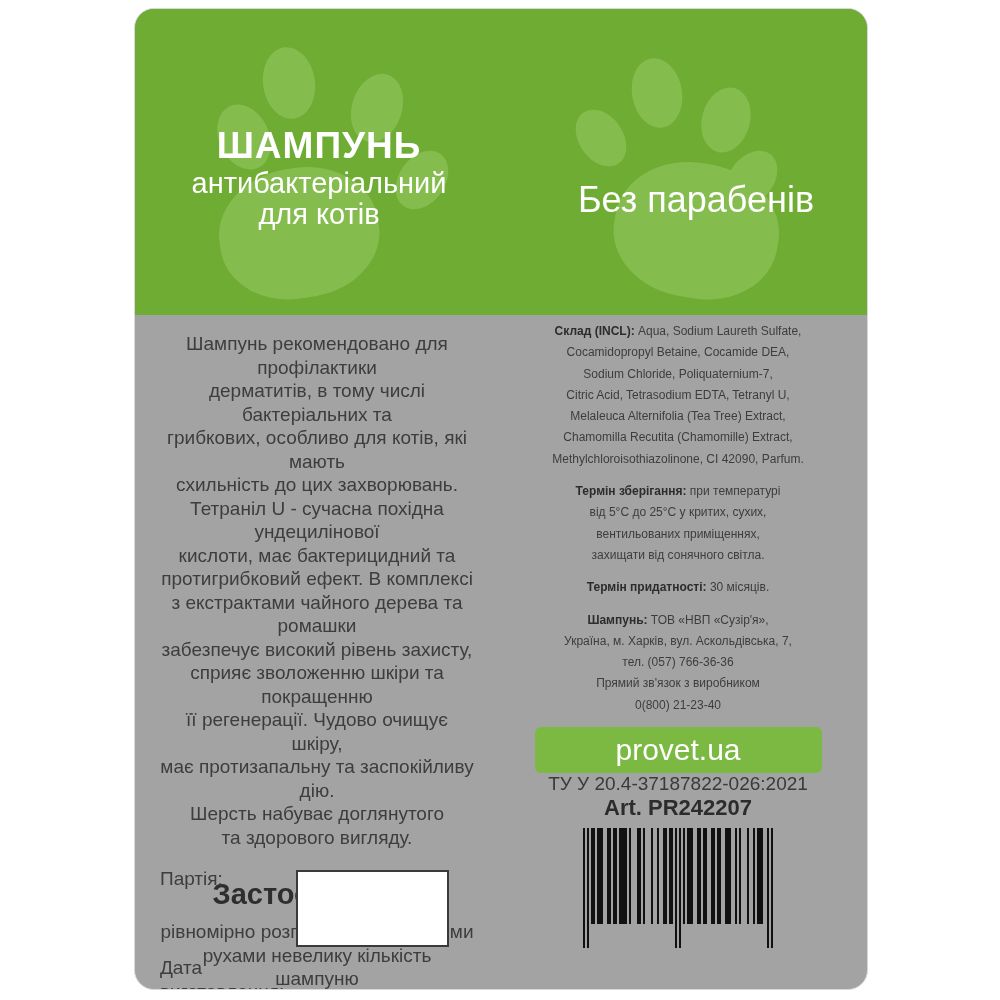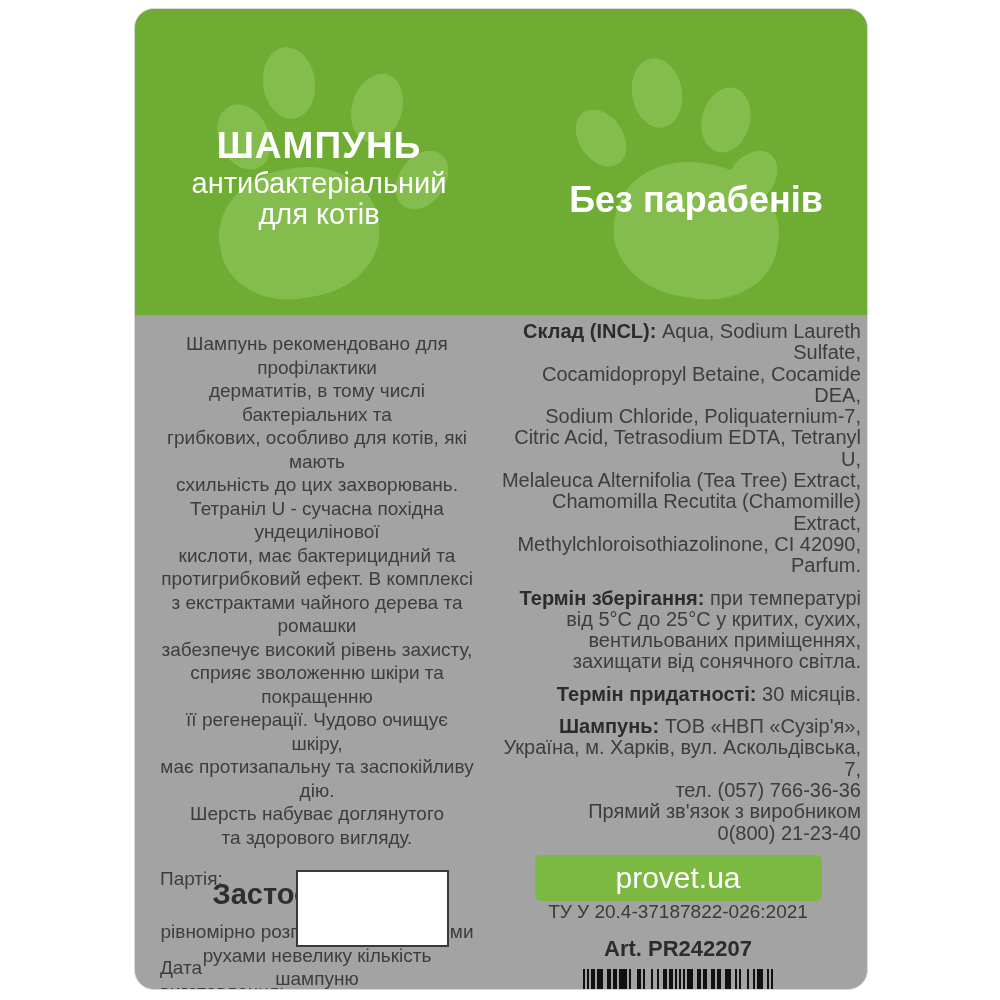--- a/index.html
+++ b/index.html
@@ -18,41 +18,41 @@
     position:absolute; left:-1px; top:-1px; width:734px; height:307px;
     background:var(--green,#6fac33); border-radius:20px 20px 0 0; overflow:hidden;
   }
   .toe, .pad { position:absolute; background:var(--paw,#85bc4e); }
   .toe { border-radius:50%; }
   .pad { border-radius:48% 48% 46% 46%; }
 
   .title-wrap { position:absolute; left:18px; top:116px; width:334px; text-align:center; color:#fff; }
   .title { font-size:37px; font-weight:bold; line-height:44px; letter-spacing:1px; }
   .subtitle { font-size:29px; line-height:31px; }
-  .claim { position:absolute; left:392px; top:172px; width:340px; text-align:center; color:#fff; font-size:36px; line-height:40px;font-weight:bold; }
+  .claim { position:absolute; left:392px; top:172px; width:340px; text-align:center; color:#fff; font-size:36px; line-height:40px; }
 
   
   .col-left { position:absolute; left:15px; top:314px; width:334px; text-align:center; }
   .body-text { font-size:19px; line-height:23.5px; white-space:pre-line; margin:9px; }
   .usage-title { font-size:29px; font-weight:bold; color:#2e2e2e; margin:29px 0 6px 0; }
 
   .batch-label { position:absolute; left:25px; font-size:19px; line-height:24px; text-align:left; white-space:pre-line; }
   .batch-box { position:absolute; left:161px; top:861px; width:149px; height:73px; border:2px solid #3a3a3a; background:#fff; }
 
   
   .col-right { position:absolute; left:360px; top:312px; width:366px; text-align:center; }
-  .rp { font-size:20px; line-height:21.3px; white-space:pre-line; margin:0;text-align:right; }
+  .rp { font-size:12px; line-height:21.3px; white-space:pre-line; margin:0; }
   .mt { margin-top:11px; }
   .lead { font-weight:bold; color:#2c2c2c; }
   .provet {
     width:287px; height:46px; margin:11px auto 0; background:var(--bar,#7cb942);
     border-radius:6px; color:#fff; font-size:30px; line-height:45px; text-align:center;
   }
   .tu  { font-size:19px; color:#3a3a3a; }
-  .art { margin-top:13px; font-size:22px; font-weight:bold; color:#2c2c2c; }
+  .art { font-size:22px; font-weight:bold; color:#2c2c2c; }
 
   
   .barcode { position:relative; width:226px; height:128px; margin:7px auto 0; }
   .bc-svg { position:absolute; left:18px; top:0; }
 </style>
 </head>
 <body>
 
 <div class="card">
 

